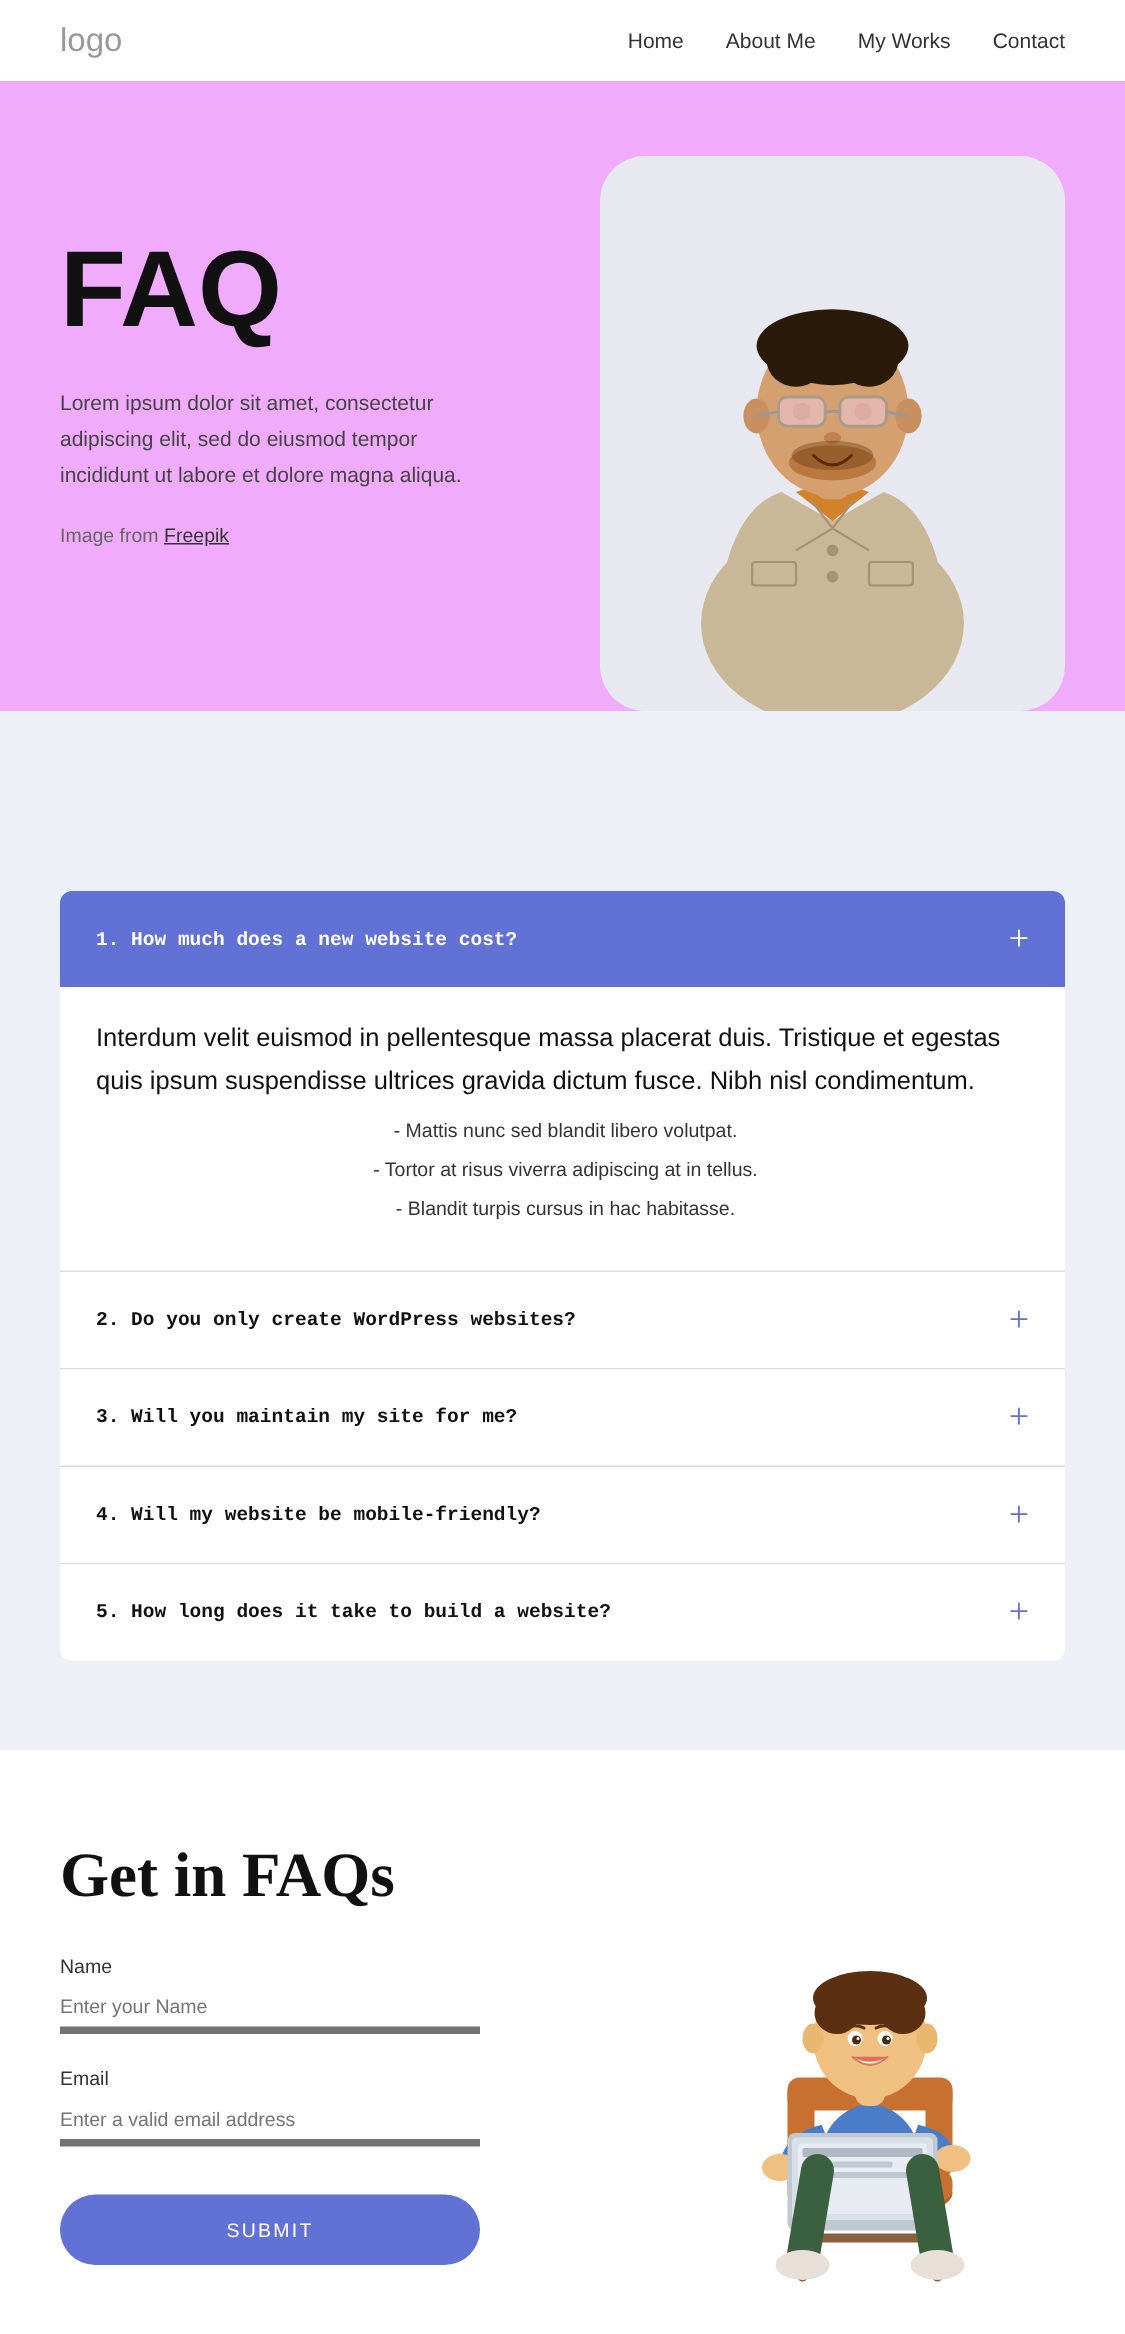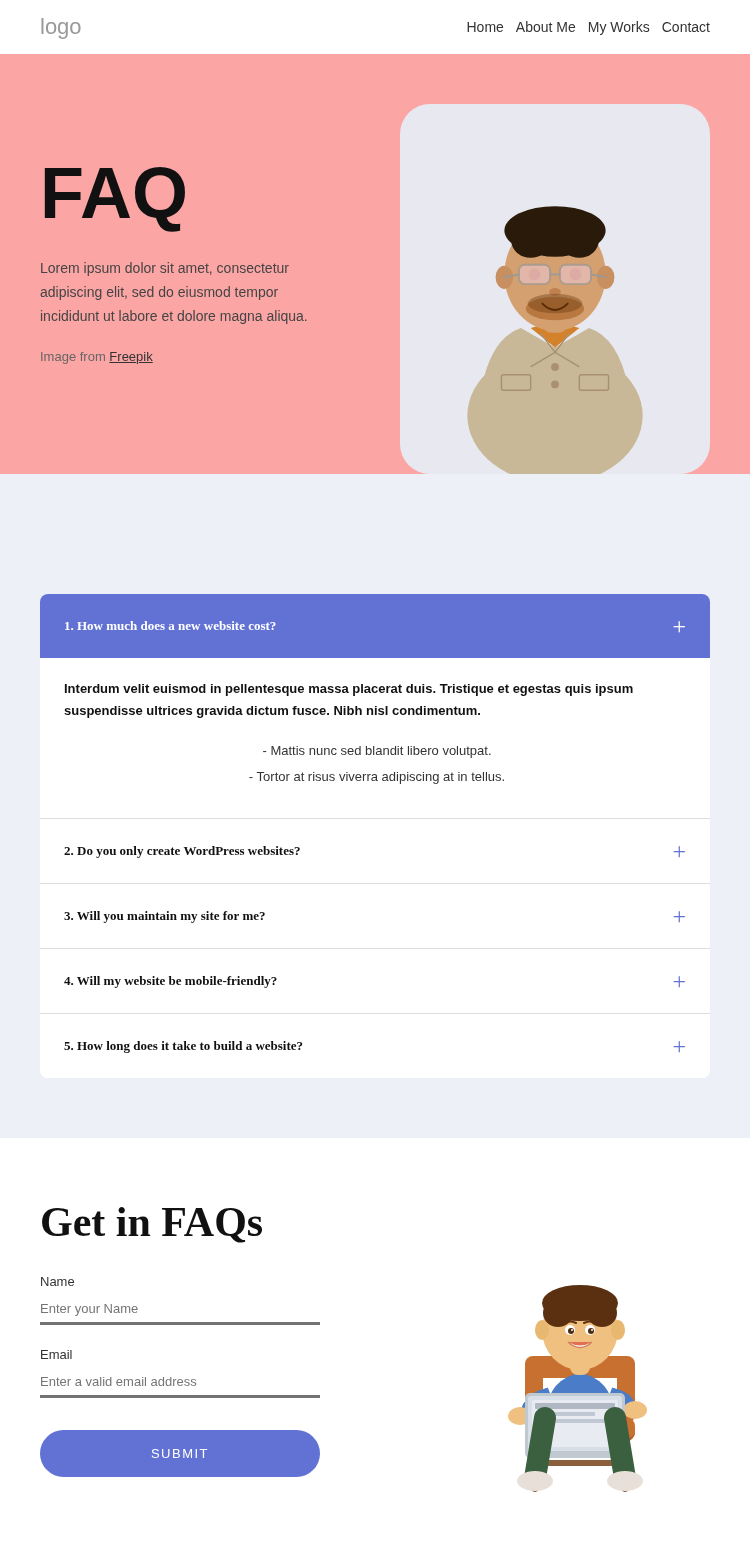--- a/index.html
+++ b/index.html
@@ -7,34 +7,34 @@
 
     
     nav {
       display: flex;
       align-items: center;
       justify-content: space-between;
       padding: 14px 40px;
       background: #fff;
     }
     .nav-logo { font-size: 22px; color: #999; font-family: Arial, sans-serif; }
-    .nav-links { display: flex; gap: 12px; }
+    .nav-links { display: flex; gap: 28px; }
     .nav-links a {
       text-decoration: none;
       color: #333;
       font-family: Arial, sans-serif;
       font-size: 14px;
     }
 
     
     .hero {
       display: flex;
       align-items: flex-start;
       padding: 60px 40px 0 40px;
-      background: #fca5a5;
+      background: #f0abfc;
       min-height: 420px;
       position: relative;
     }
     .hero-text { flex: 1; padding-top: 40px; }
     .hero-title {
       font-size: 72px;
       font-weight: bold;
       color: #111;
       font-family: Arial, sans-serif;
       line-height: 1.1;
@@ -108,43 +108,43 @@
     }
     .faq-header.active {
       background: #6272d4;
     }
     .faq-header.active .faq-question { color: #fff; }
     .faq-header.active .faq-plus { color: #fff; }
 
     .faq-question {
       font-size: 13px;
       font-weight: bold;
-      font-family: Liberation Serif, serif;
+      font-family: Liberation Mono, monospace;
       color: #111;
     }
     .faq-plus {
       font-size: 24px;
       color: #6272d4;
       font-weight: 300;
       line-height: 1;
     }
 
     .faq-body {
       padding: 20px 24px 28px 24px;
       background: #fff;
       display: none;
     }
     .faq-body.open { display: block; }
     .faq-body-lead {
-      font-size: 13px;
-      font-weight: bold;
+      font-size: 17px;
+      font-weight: normal;
       font-family: Arial, sans-serif;
       color: #111;
       line-height: 1.7;
-      margin-bottom: 16px;
+      margin-bottom: 5px;
     }
     .faq-body-list {
       list-style: none;
       padding: 0;
       text-align: center;
     }
     .faq-body-list li {
       font-size: 13px;
       font-family: Arial, sans-serif;
       color: #333;
@@ -173,21 +173,21 @@
     .form-label {
       display: block;
       font-size: 13px;
       font-family: Arial, sans-serif;
       color: #333;
       margin-bottom: 6px;
     }
     .form-input {
       width: 280px;
       border: none;
-      border-bottom: 3px solid #737373;
+      border-bottom: 5px solid #737373;
       padding: 6px 0;
       font-size: 13px;
       font-family: Arial, sans-serif;
       color: #999;
       outline: none;
       background: transparent;
     }
     .submit-btn {
       width: 280px;
       padding: 16px;
@@ -305,20 +305,21 @@
     <div class="faq-item">
       <div class="faq-header active">
         <span class="faq-question">1. How much does a new website cost?</span>
         <span class="faq-plus">+</span>
       </div>
       <div class="faq-body open">
         <p class="faq-body-lead">Interdum velit euismod in pellentesque massa placerat duis. Tristique et egestas quis ipsum suspendisse ultrices gravida dictum fusce. Nibh nisl condimentum.</p>
         <ul class="faq-body-list">
           <li>Mattis nunc sed blandit libero volutpat.</li>
           <li>Tortor at risus viverra adipiscing at in tellus.</li>
+          <li>Blandit turpis cursus in hac habitasse.</li>
         </ul>
       </div>
     </div>
 
     <div class="faq-item">
       <div class="faq-header">
         <span class="faq-question">2. Do you only create WordPress websites?</span>
         <span class="faq-plus">+</span>
       </div>
     </div>

